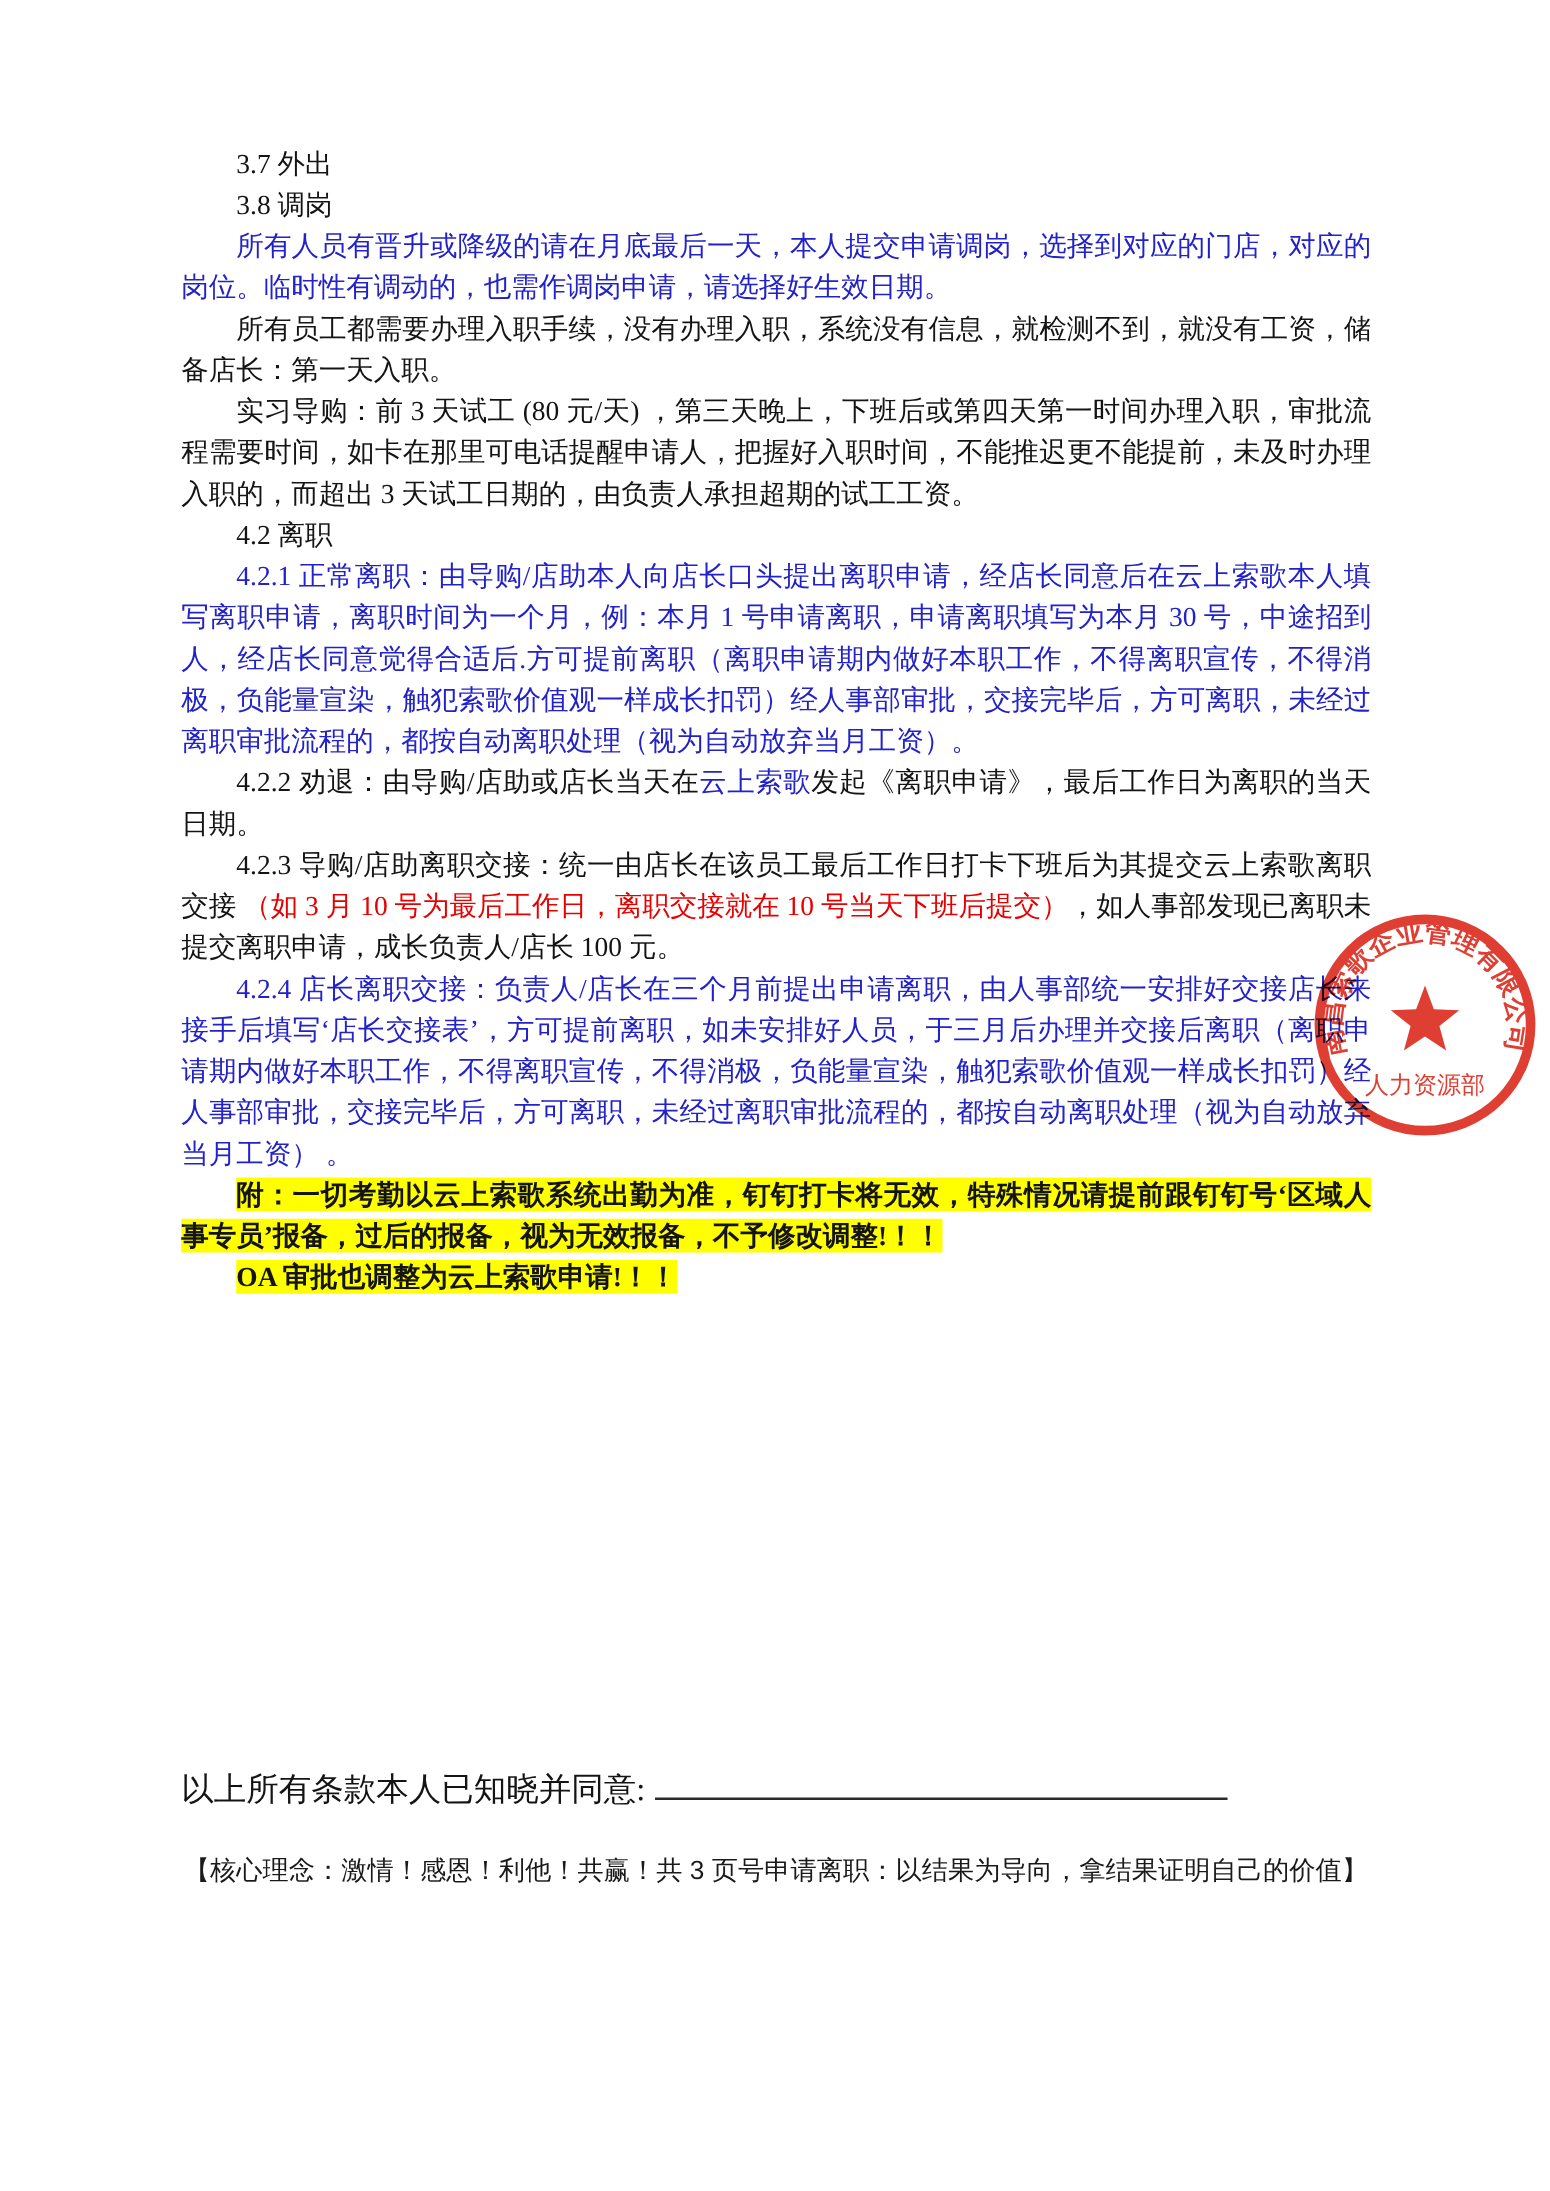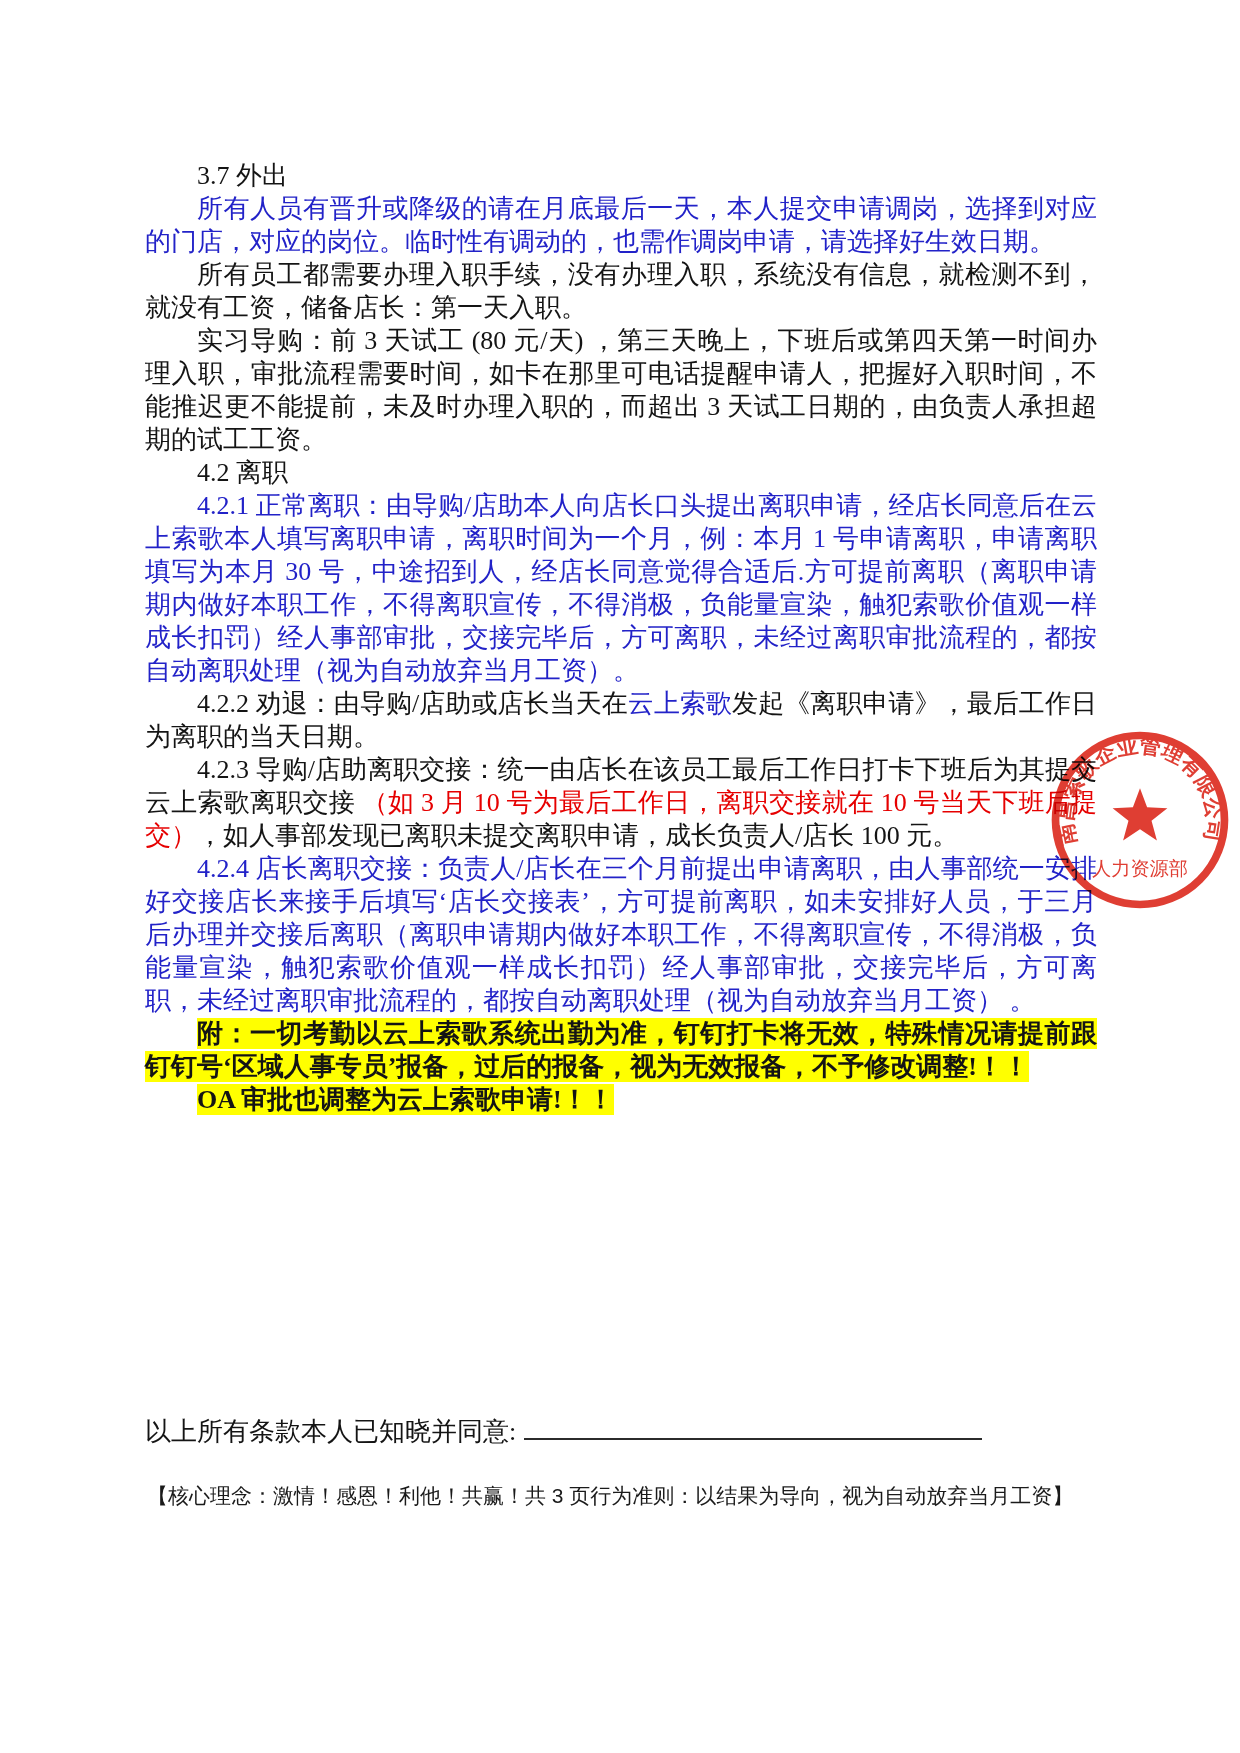--- a/index.html
+++ b/index.html
@@ -10,21 +10,21 @@
     --seal:#dd2f23;
   }
   html,body{margin:0;padding:0;}
   body{
     width:1240px;height:1753px;position:relative;background:#ffffff;
     font-family:"Liberation Serif","DejaVu Serif",serif;color:var(--ink);
     overflow:hidden;
   }
   .content{
     position:absolute;left:145px;top:114px;width:952px;
-    font-size:26px;line-height:33px;text-align:justify;margin-top:45px;
+    font-size:22px;line-height:33px;text-align:justify;
   }
   p.para{margin:0;text-indent:2em;}
   .seg{color:var(--ink);}
   .seg.blue{color:var(--blue);}
   .seg.red{color:var(--red);}
   .seg.hl{background:var(--hl);font-weight:bold;padding:1px 0;}
   .signature{
     position:absolute;left:145px;top:1412px;font-size:26px;white-space:nowrap;font-family:Liberation Serif, serif;
   }
   .sig-line{
@@ -40,38 +40,39 @@
   .stamp{
     position:absolute;left:1044px;top:724px;width:192px;height:192px;
     mix-blend-mode:multiply;opacity:.93;
   }
 </style>
 </head>
 <body>
 
 <div class="content">
     <p class="para"><span class="seg black">3.7 外出</span></p>
+    <p class="para"><span class="seg black">3.8 调岗</span></p>
     <p class="para"><span class="seg blue">所有人员有晋升或降级的请在月底最后一天，本人提交申请调岗，选择到对应的门店，对应的岗位。临时性有调动的，也需作调岗申请，请选择好生效日期。</span></p>
     <p class="para"><span class="seg black">所有员工都需要办理入职手续，没有办理入职，系统没有信息，就检测不到，就没有工资，储备店长：第一天入职。</span></p>
     <p class="para"><span class="seg black">实习导购：前 3 天试工 (80 元/天) ，第三天晚上，下班后或第四天第一时间办理入职，审批流程需要时间，如卡在那里可电话提醒申请人，把握好入职时间，不能推迟更不能提前，未及时办理入职的，而超出 3 天试工日期的，由负责人承担超期的试工工资。</span></p>
     <p class="para"><span class="seg black">4.2 离职</span></p>
     <p class="para"><span class="seg blue">4.2.1 正常离职：由导购/店助本人向店长口头提出离职申请，经店长同意后在云上索歌本人填写离职申请，离职时间为一个月，例：本月 1 号申请离职，申请离职填写为本月 30 号，中途招到人，经店长同意觉得合适后.方可提前离职（离职申请期内做好本职工作，不得离职宣传，不得消极，负能量宣染，触犯索歌价值观一样成长扣罚）经人事部审批，交接完毕后，方可离职，未经过离职审批流程的，都按自动离职处理（视为自动放弃当月工资）。</span></p>
     <p class="para"><span class="seg black">4.2.2 劝退：由导购/店助或店长当天在</span><span class="seg blue">云上索歌</span><span class="seg black">发起《离职申请》，最后工作日为离职的当天日期。</span></p>
     <p class="para"><span class="seg black">4.2.3 导购/店助离职交接：统一由店长在该员工最后工作日打卡下班后为其提交云上索歌离职交接 </span><span class="seg red">（如 3 月 10 号为最后工作日，离职交接就在 10 号当天下班后提交）</span><span class="seg black">，如人事部发现已离职未提交离职申请，成长负责人/店长 100 元。</span></p>
     <p class="para"><span class="seg blue">4.2.4 店长离职交接：负责人/店长在三个月前提出申请离职，由人事部统一安排好交接店长来接手后填写‘店长交接表’，方可提前离职，如未安排好人员，于三月后办理并交接后离职（离职申请期内做好本职工作，不得离职宣传，不得消极，负能量宣染，触犯索歌价值观一样成长扣罚）经人事部审批，交接完毕后，方可离职，未经过离职审批流程的，都按自动离职处理（视为自动放弃当月工资） 。</span></p>
     <p class="para"><span class="seg hl">附：一切考勤以云上索歌系统出勤为准，钉钉打卡将无效，特殊情况请提前跟钉钉号‘区域人事专员’报备，过后的报备，视为无效报备，不予修改调整!！！</span></p>
     <p class="para"><span class="seg hl">OA 审批也调整为云上索歌申请!！！</span></p>
   </div>
 
 <div class="signature"><span>以上所有条款本人已知晓并同意:</span><span class="sig-line"></span></div>
 
 <div class="footer">
   <span>【核心理念：激情！感恩！利他！共赢！</span>
   <span>共 3 页</span>
-  <span>行为准则：以结果为导向，视为自动放弃当月工资】</span>
+  <span>号申请离职：以结果为导向，拿结果证明自己的价值】</span>
 </div>
 
 <svg class="stamp" viewBox="0 0 200 200" xmlns="http://www.w3.org/2000/svg">
   <circle cx="100" cy="100" r="88" fill="none" stroke="#dd2f23" stroke-width="8"></circle>
   <polygon fill="#dd2f23" points="100,67 92.6,86.8 71.5,87.7 88,100.9 82.4,121.3 100,109.6 117.6,121.3 112,100.9 128.5,87.7 107.4,86.8"></polygon>
   <defs>
     <path id="sealArc" d="M 34.2 123.9 A 70 70 0 1 1 165.8 123.9" fill="none"></path>
   </defs>
   <text fill="#dd2f23" font-size="21" font-weight="bold" font-family="'Liberation Serif','DejaVu Serif',serif">
     <textPath href="#sealArc" startOffset="0" textLength="266" lengthAdjust="spacingAndGlyphs">南昌索歌企业管理有限公司</textPath>

